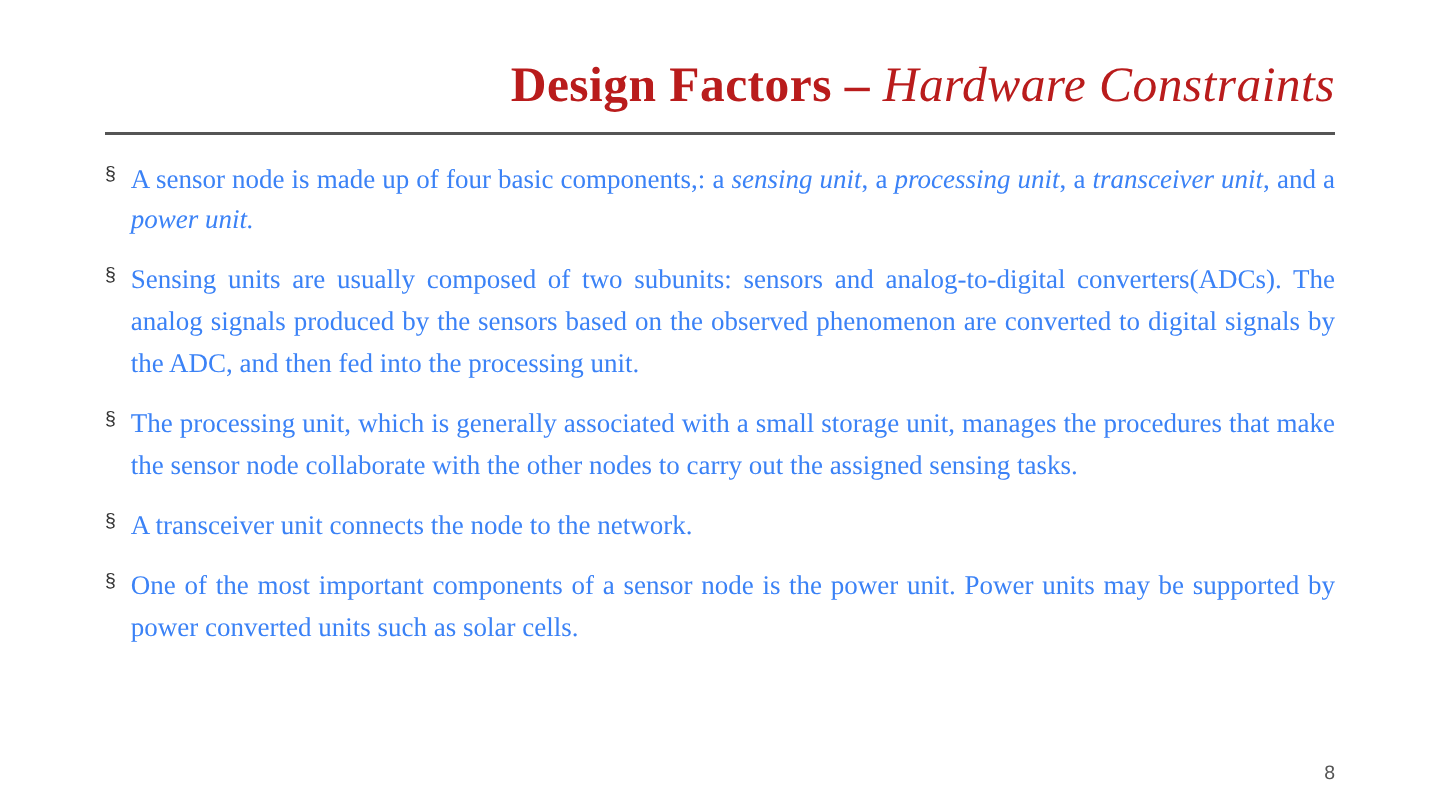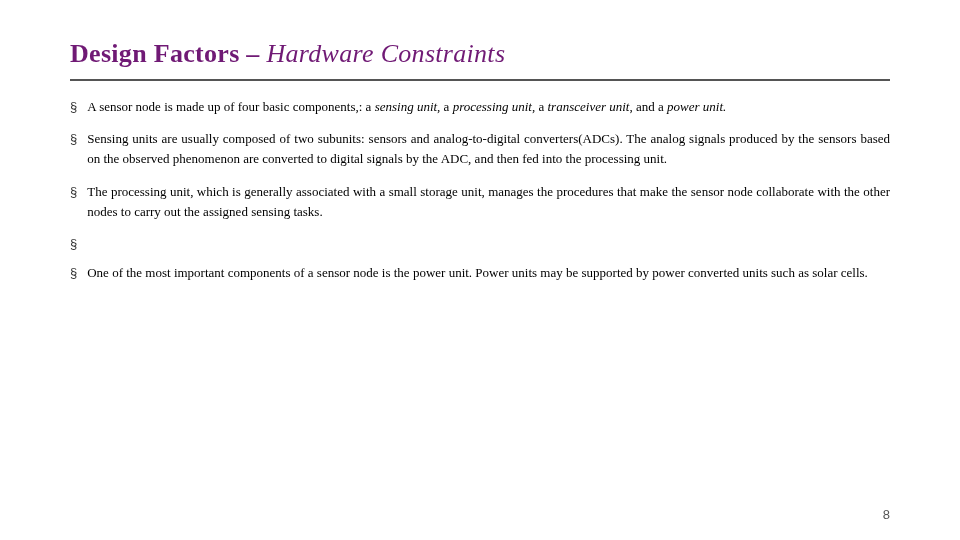--- a/index.html
+++ b/index.html
@@ -22,25 +22,26 @@
       padding: 38px 70px 30px 70px;
       position: relative;
       background: #ffffff;
     }
 
     .title-area {
       margin-bottom: 10px;
     }
 
     .title {
-      font-size: 26px;
+      font-size: 33px;
       font-weight: normal;
-      color: #701a75;
+      color: #b91c1c;
       letter-spacing: 0.3px;
       line-height: 1.2;
+      text-align: right;
     }
 
     .title .normal {
       font-weight: bold;
     }
 
     .title .italic {
       font-style: italic;
       font-weight: normal;
     }
@@ -66,22 +67,22 @@
 
     .bullet-symbol {
       font-size: 13px;
       color: #333;
       margin-top: 2px;
       flex-shrink: 0;
       font-family: Arial, sans-serif;
     }
 
     .bullet-text {
-      font-size: 13px;
-      color: #000000;
+      font-size: 18px;
+      color: #3b82f6;
       line-height: 1.55;
       text-align: justify;
     }
 
     .bullet-text em {
       font-style: italic;
     }
 
     .page-number {
       position: absolute;
@@ -117,20 +118,21 @@
       <span class="bullet-text">Sensing units are usually composed of two subunits: sensors and analog-to-digital converters(ADCs). The analog signals produced by the sensors based on the observed phenomenon are converted to digital signals by the ADC, and then fed into the processing unit.</span>
     </div>
 
     <div class="bullet-item">
       <span class="bullet-symbol">§</span>
       <span class="bullet-text">The processing unit, which is generally associated with a small storage unit, manages the procedures that make the sensor node collaborate with the other nodes to carry out the assigned sensing tasks.</span>
     </div>
 
     <div class="bullet-item">
       <span class="bullet-symbol">§</span>
+      <span class="bullet-text">A transceiver unit connects the node to the network.</span>
     </div>
 
     <div class="bullet-item">
       <span class="bullet-symbol">§</span>
       <span class="bullet-text">One of the most important components of a sensor node is the power unit. Power units may be supported by power converted units such as solar cells.</span>
     </div>
 
   </div>
 
   <div class="page-number">8</div>

